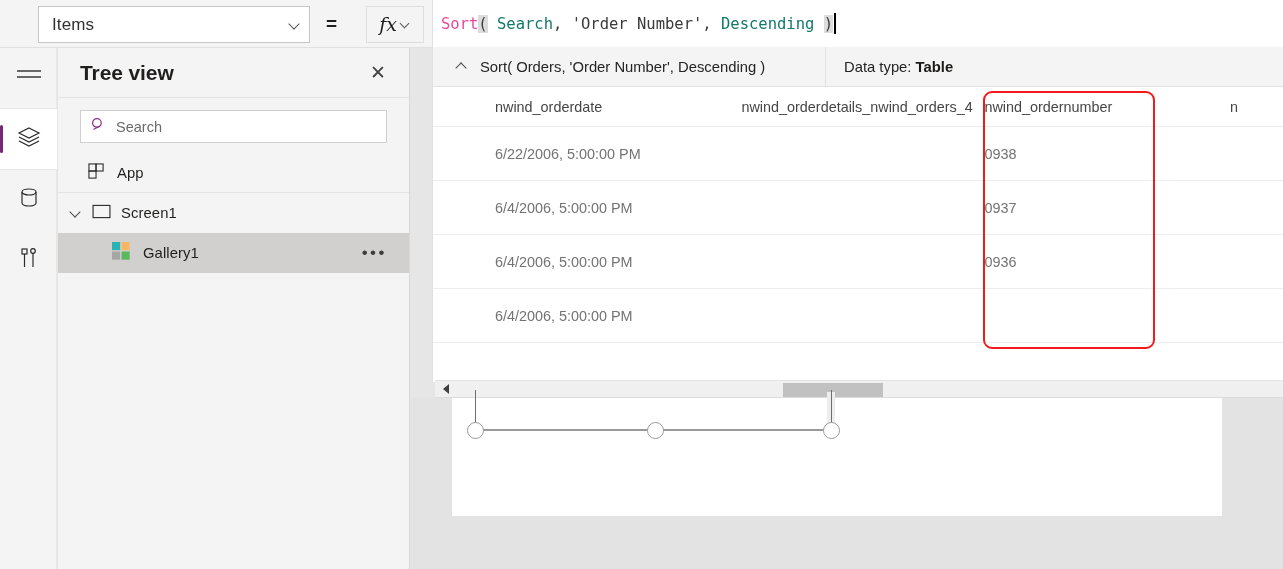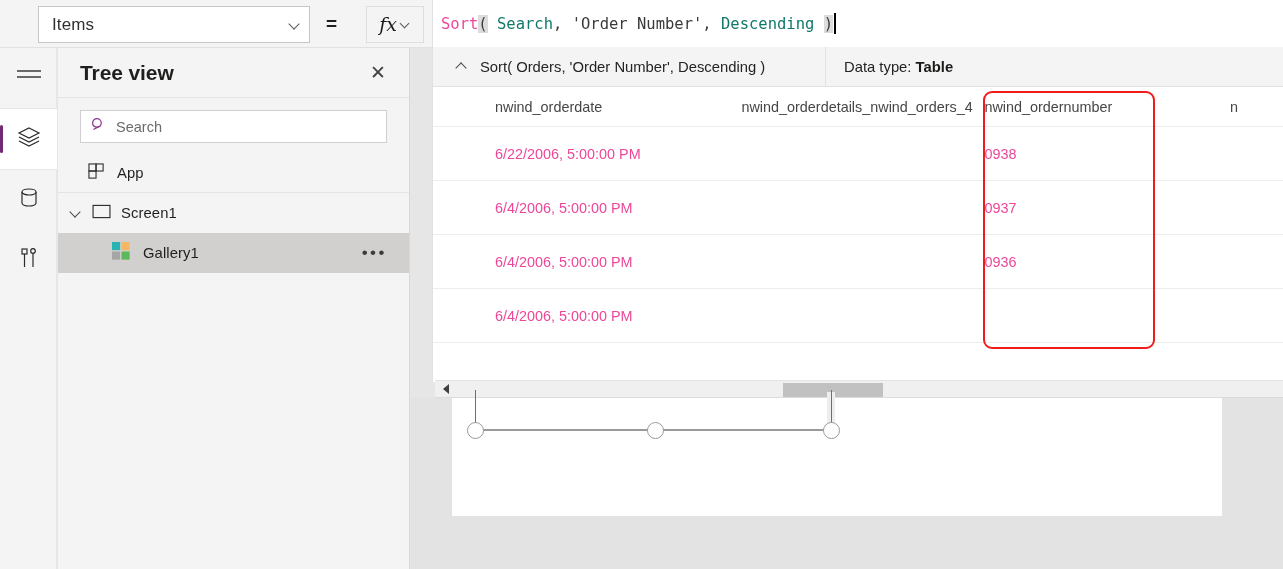--- a/index.html
+++ b/index.html
@@ -301,21 +301,21 @@
   }
   .dt-row {
     display: flex;
     align-items: center;
     height: 54px;
     border-bottom: 1px solid #ededed;
   }
   .dt-row.header { height: 40px; border-bottom: 1px solid #ededed; }
   .dt-cell {
     font-size: 14.4px;
-    color: #ec4899;
+    color: #737373;
     white-space: nowrap;
     overflow: visible;
     padding-left: 0;
   }
   .dt-row.header .dt-cell { color: #464646; }
   .c0 { width: 293px; padding-left: 14px; margin-left: 48px; }
   .c1 { width: 275px; }
   .c2 { width: 278px; }
   .c3 { width: 60px; }
 

